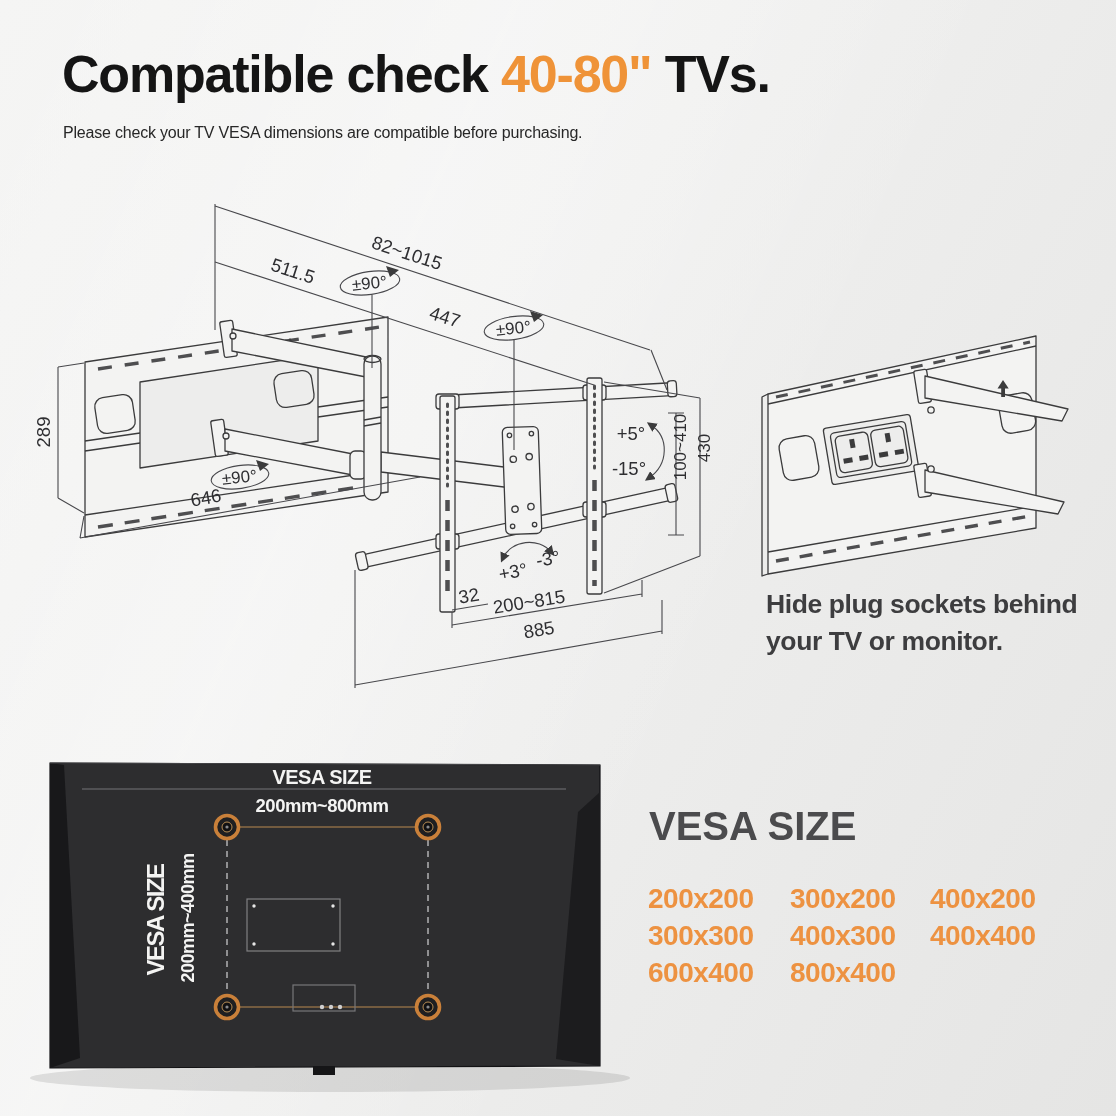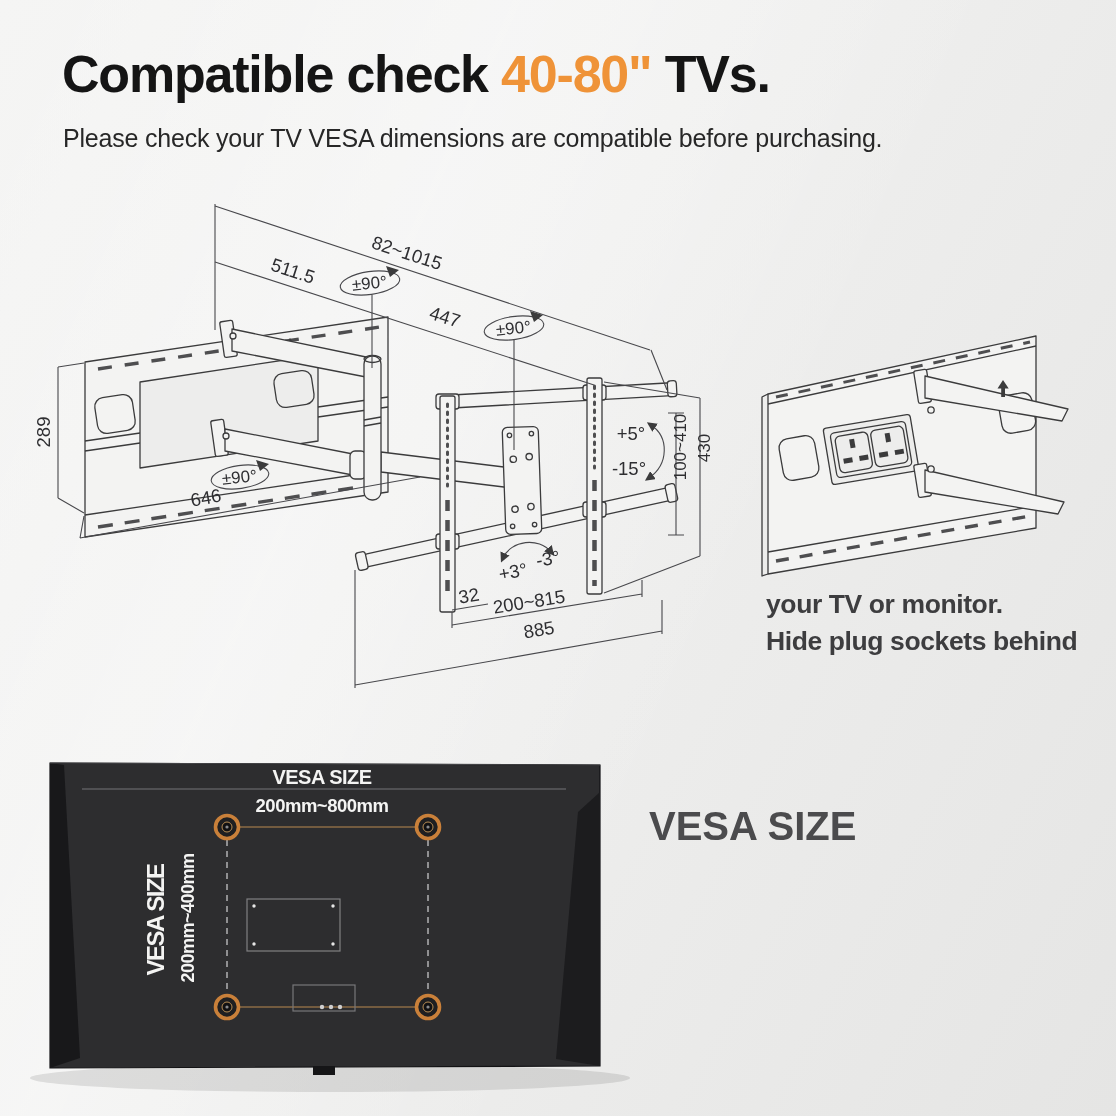--- a/index.html
+++ b/index.html
@@ -12,21 +12,21 @@
     content:"";position:absolute;left:-200px;top:-300px;width:900px;height:1800px;
     background:linear-gradient(90deg,rgba(255,255,255,0) 0%,rgba(255,255,255,.35) 50%,rgba(255,255,255,0) 100%);
     transform:rotate(24deg);pointer-events:none;
   }
   .title{
     position:absolute;left:62px;top:44px;font-size:52px;font-weight:bold;
     letter-spacing:-1.2px;color:#151515;white-space:nowrap;z-index:3;
   }
   .title .accent{color:#EF9338;}
   .subtitle{
-    position:absolute;left:63px;top:124px;font-size:25px;letter-spacing:-0.2px;
+    position:absolute;left:63px;top:124px;font-size:16px;letter-spacing:-0.2px;
     color:#272727;white-space:nowrap;z-index:3;
   }
   .socket-caption{
     position:absolute;left:766px;top:586px;width:340px;font-size:26.5px;font-weight:bold;
     letter-spacing:-0.4px;line-height:37px;color:#3d3d3f;z-index:3;
   }
   .vesa-heading{
     position:absolute;left:649px;top:804px;font-size:40px;font-weight:bold;
     letter-spacing:0px;color:#4b4b4d;z-index:3;
   }
@@ -47,25 +47,35 @@
 </style>
 </head>
 <body>
 
 <div class="canvas">
 
   <div class="title"><span>Compatible check </span><span class="accent">40-80"</span><span> TVs.</span></div>
   <div class="subtitle">Please check your TV VESA dimensions are compatible before purchasing.</div>
 
   <div class="socket-caption">
+    <div>Hide plug sockets behind</div>
     <div>your TV or monitor.</div>
-    <div>Hide plug sockets behind</div>
   </div>
 
   <div class="vesa-heading">VESA SIZE</div>
+  <div class="vesa-grid">
+    <span>200x200</span>
+    <span>300x200</span>
+    <span>400x200</span>
+    <span>300x300</span>
+    <span>400x300</span>
+    <span>400x400</span>
+    <span>600x400</span>
+    <span>800x400</span>
+  </div>
 
   <svg class="layer" width="1116" height="1116" viewBox="0 0 1116 1116">
     <defs>
       <marker id="ah" markerWidth="9" markerHeight="9" refX="4.5" refY="4.5" orient="auto-start-reverse">
         <path d="M0,0 L9,4.5 L0,9 z" fill="#3b3b3c"></path>
       </marker>
     </defs>
 
     <g>
 

